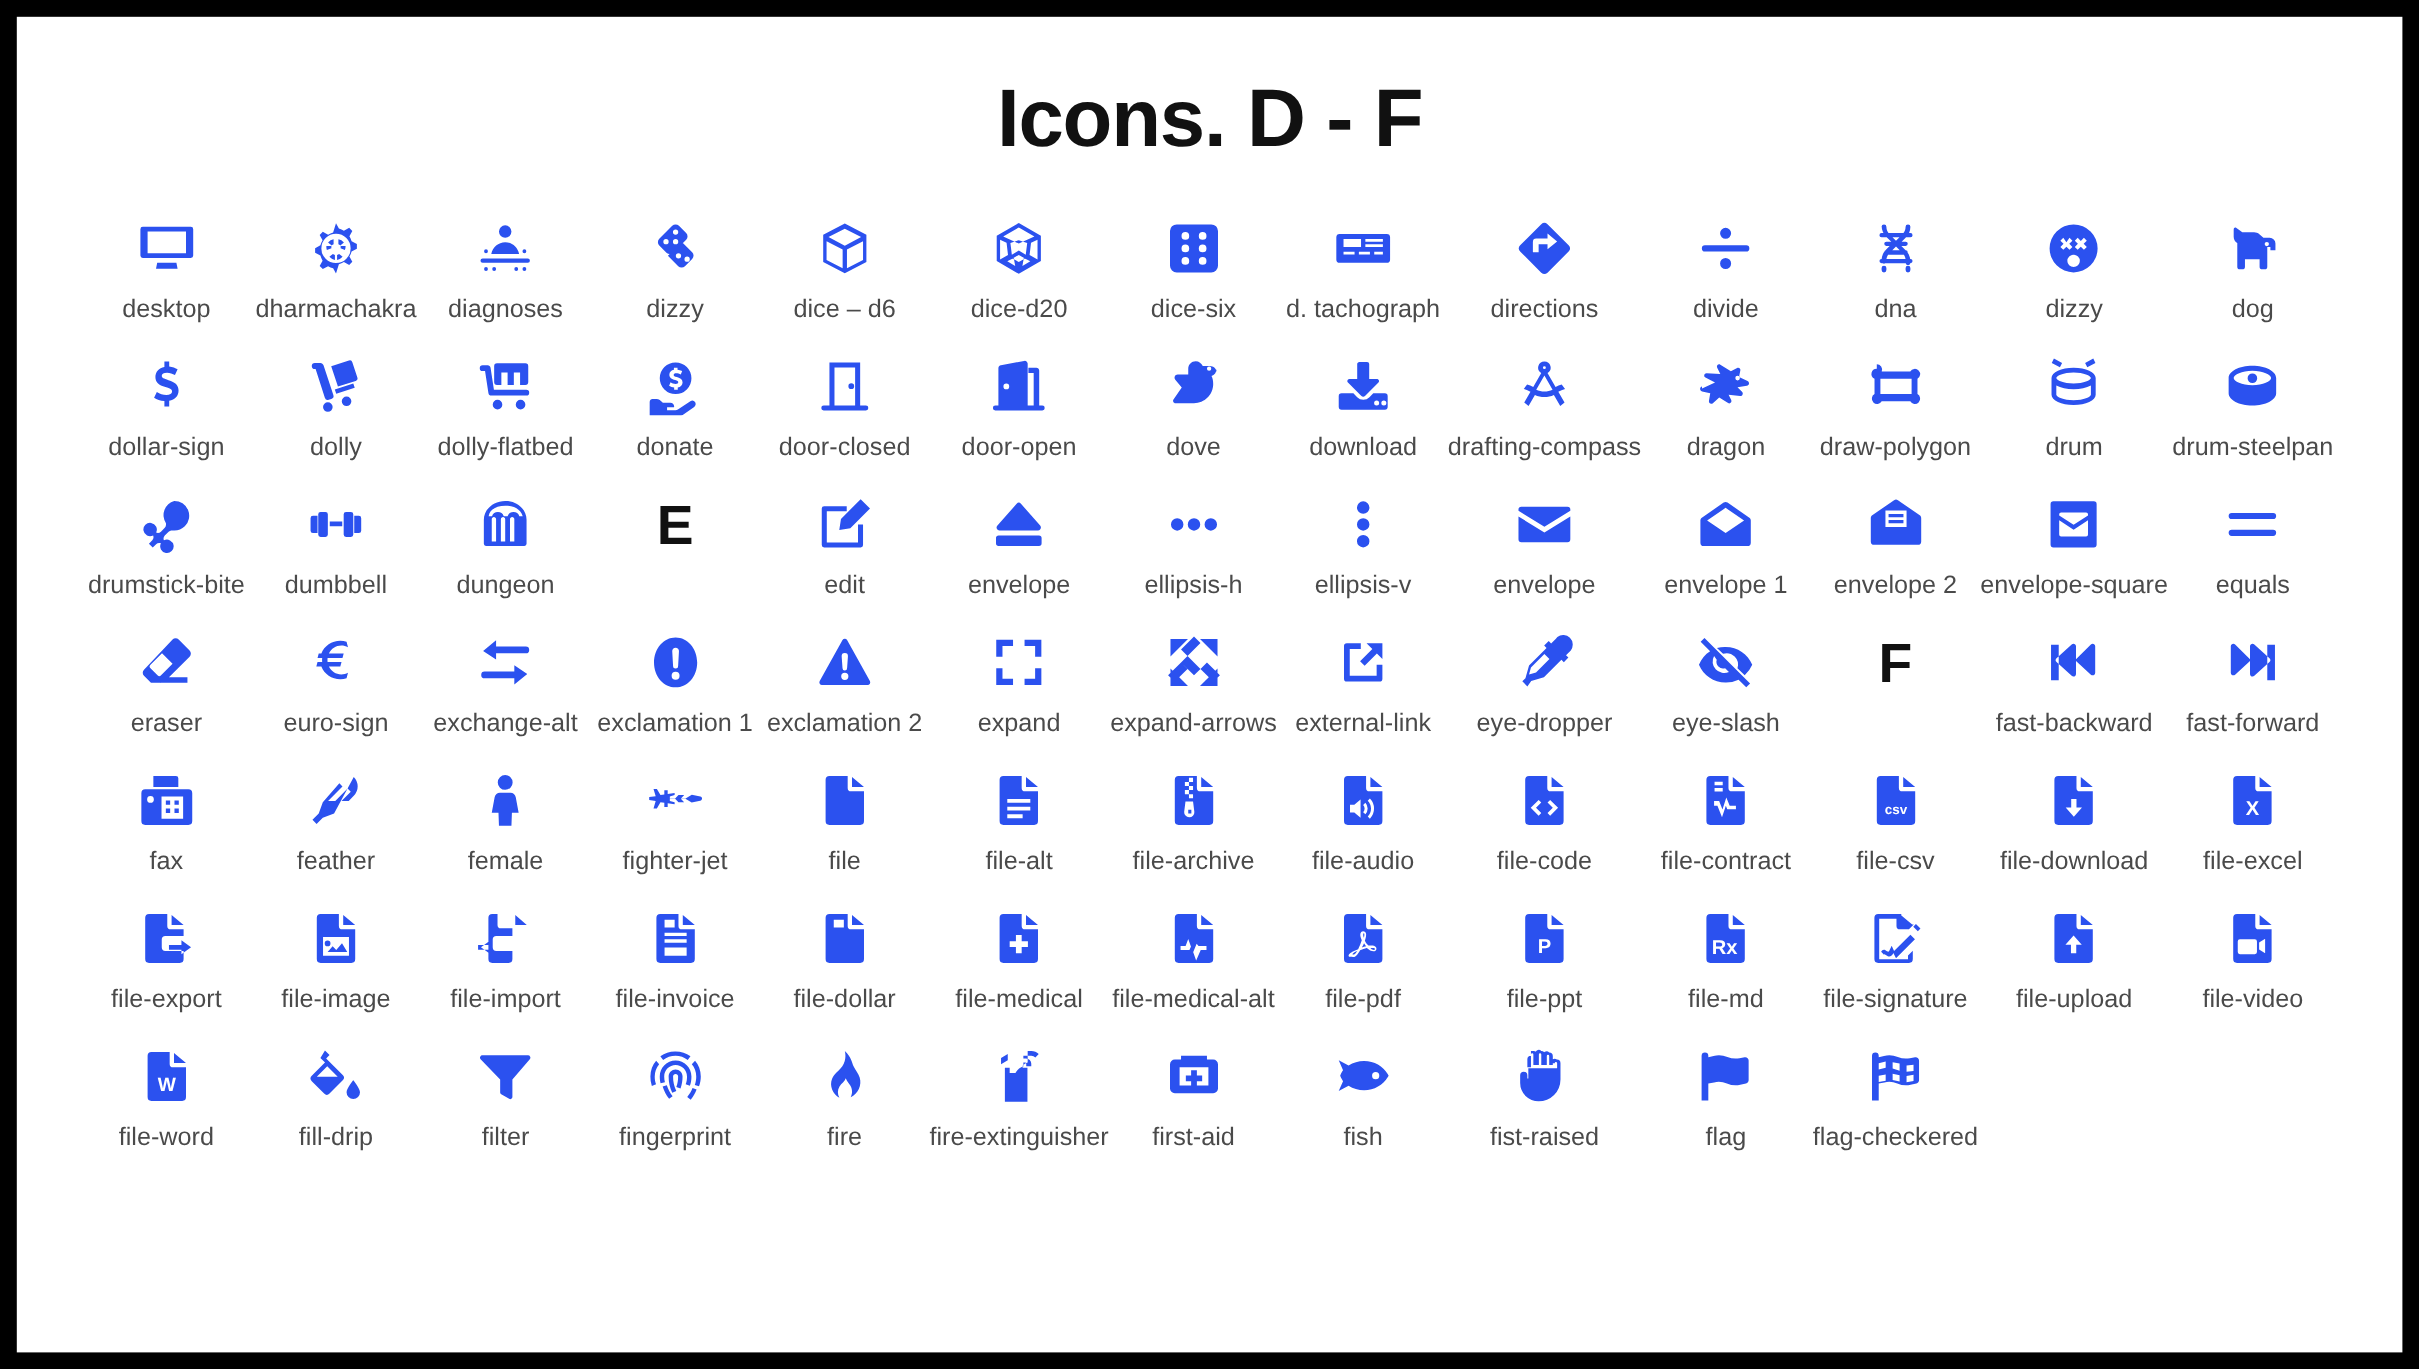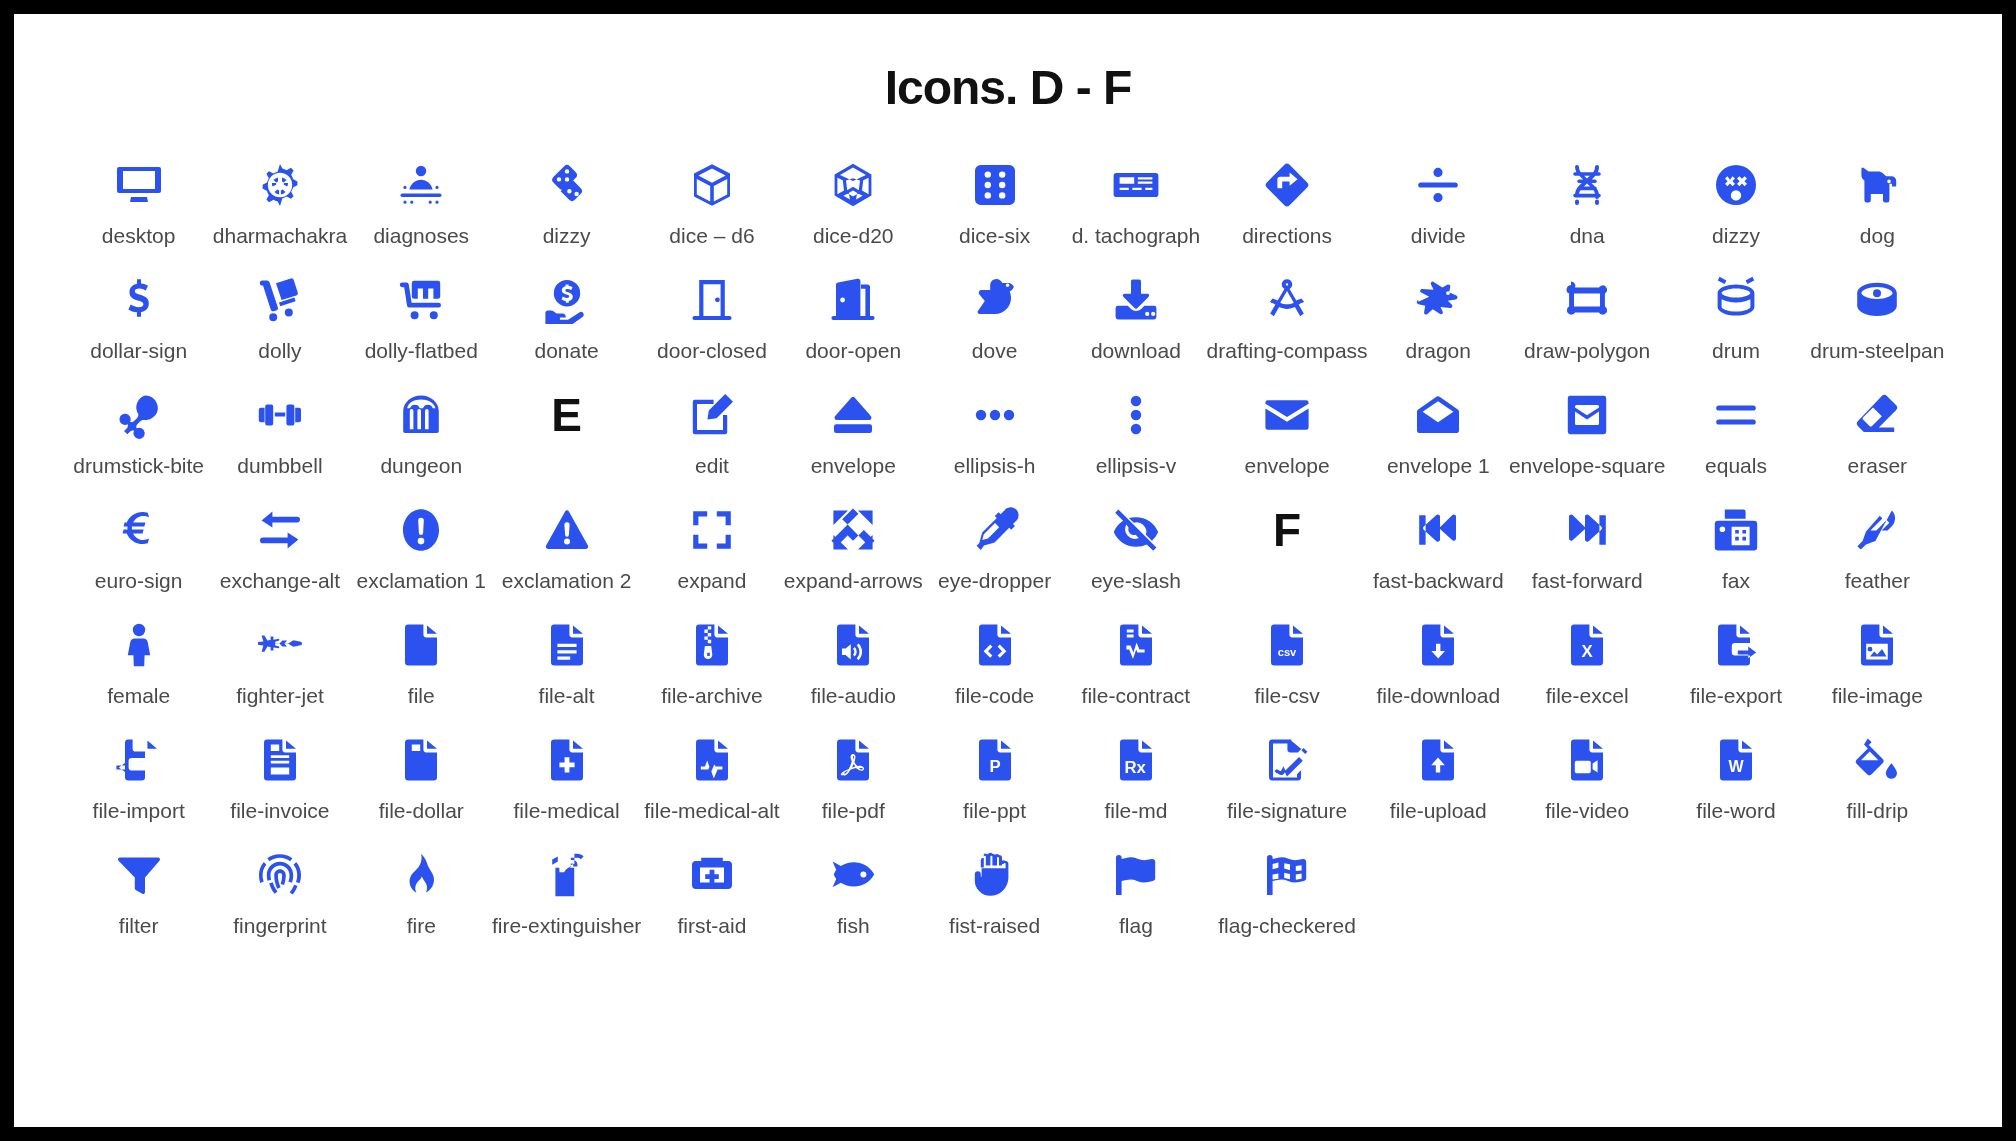--- a/index.html
+++ b/index.html
@@ -18,21 +18,21 @@
     width: 2016px;
     height: 1141px;
     box-sizing: border-box;
     border: 14px solid #000000;
     background: #ffffff;
   }
   #page-title {
     text-align: center;
     font-family: "Liberation Sans", sans-serif;
     font-weight: bold;
-    font-size: 48px;
+    font-size: 68px;
     letter-spacing: -1px;
     color: #111111;
     margin: 48px 0 0 0;
     line-height: 1.1;
     user-select: none;
   }
   #grid {
     margin: 36px auto 0 auto;
     width: 1880px;
     display: grid;
@@ -368,20 +368,28 @@
         <div class="glyph">
           <svg viewBox="0 0 24 24" xmlns="http://www.w3.org/2000/svg">
             <path d="M11.2 2.9a1.4 1.4 0 0 1 1.6 0l9.1 6.3c.4.3.6.75.6 1.2v9.2a1.4 1.4 0 0 1-1.4 1.4H2.9a1.4 1.4 0 0 1-1.4-1.4v-9.2c0-.45.2-.9.6-1.2l9.1-6.3zM12 5.1L4.3 10.4 12 15.6l7.7-5.2L12 5.1z"></path>
           </svg>
         </div>
         <div class="label">envelope 1</div>
       </div>
       <div class="cell">
         <div class="glyph">
           <svg viewBox="0 0 24 24" xmlns="http://www.w3.org/2000/svg">
+            <path d="M11.2 1.9a1.4 1.4 0 0 1 1.6 0l9.1 6.3c.4.3.6.75.6 1.2v9.7a1.4 1.4 0 0 1-1.4 1.4H2.9a1.4 1.4 0 0 1-1.4-1.4V9.4c0-.45.2-.9.6-1.2l9.1-6.3zM7.6 6.2v6.9h8.8V6.2H7.6zm1.3 1.5h6.2v1.3H8.9V7.7zm0 2.5h6.2v1.3H8.9v-1.3z"></path>
+          </svg>
+        </div>
+        <div class="label">envelope 2</div>
+      </div>
+      <div class="cell">
+        <div class="glyph">
+          <svg viewBox="0 0 24 24" xmlns="http://www.w3.org/2000/svg">
             <path d="M3.6 2.4h16.8a1.2 1.2 0 0 1 1.2 1.2v16.8a1.2 1.2 0 0 1-1.2 1.2H3.6a1.2 1.2 0 0 1-1.2-1.2V3.6a1.2 1.2 0 0 1 1.2-1.2zM6 7.8v.45l6 3.9 6-3.9V7.8a.8.8 0 0 0-.8-.8H6.8a.8.8 0 0 0-.8.8zm0 2.5v5.9a.8.8 0 0 0 .8.8h10.4a.8.8 0 0 0 .8-.8v-5.9l-6 3.9-6-3.9z"></path>
           </svg>
         </div>
         <div class="label">envelope-square</div>
       </div>
       <div class="cell">
         <div class="glyph">
           <svg viewBox="0 0 24 24" xmlns="http://www.w3.org/2000/svg">
             <path d="M3.4 7.2h17.2a1.3 1.3 0 0 1 0 2.6H3.4a1.3 1.3 0 0 1 0-2.6zm0 7h17.2a1.3 1.3 0 0 1 0 2.6H3.4a1.3 1.3 0 0 1 0-2.6z"></path>
           </svg>
@@ -436,20 +444,28 @@
         </div>
         <div class="label">expand</div>
       </div>
       <div class="cell">
         <div class="glyph">
           <svg viewBox="0 0 24 24" xmlns="http://www.w3.org/2000/svg">
             <path d="M2.2 2.2h7.3L2.2 9.5V2.2zm12.3 0h7.3v7.3L14.5 2.2zM9.3 9.3l5.4 5.4-2.7 2.7-5.4-5.4L9.3 9.3zm5.4-5.4l-5.4 5.4L6.6 6.6 12 1.2l2.7 2.7zM2.2 14.5l7.3 7.3H2.2v-7.3zm19.6 0v7.3h-7.3l7.3-7.3zM9.3 14.7l-5.4 5.4L1.2 17.4l5.4-5.4 2.7 2.7zm5.4 0l2.7-2.7 5.4 5.4-2.7 2.7-5.4-5.4z"></path>
           </svg>
         </div>
         <div class="label">expand-arrows</div>
+      </div>
+      <div class="cell">
+        <div class="glyph">
+          <svg viewBox="0 0 24 24" xmlns="http://www.w3.org/2000/svg">
+            <path d="M4 4h7v2.4H6.4v11.2h11.2V13H20v5.8a1.2 1.2 0 0 1-1.2 1.2H5.2A1.2 1.2 0 0 1 4 18.8V5.2A1.2 1.2 0 0 1 5.2 4H4zm9.4 0H20v6.6l-2.3-2.3-5.1 5.1-1.9-1.9 5.1-5.1L13.4 4z"></path>
+          </svg>
+        </div>
+        <div class="label">external-link</div>
       </div>
       <div class="cell">
         <div class="glyph">
           <svg viewBox="0 0 24 24" xmlns="http://www.w3.org/2000/svg">
             <path d="M17.4 1.4a4 4 0 0 1 5.6 5.6l-2 2 1 1-1.9 1.9-1-1-7.3 7.3-5.3 1.5L4.9 22l-2.1-2.1 1.3-1.3 1.5-5.3 7.3-7.3-1-1 1.9-1.9 1 1 2-2zM12 8.5l-5.6 5.6-.8 2.9 2.9-.8L14.1 10.6 12 8.5z"></path>
           </svg>
         </div>
         <div class="label">eye-dropper</div>
       </div>
       <div class="cell">

